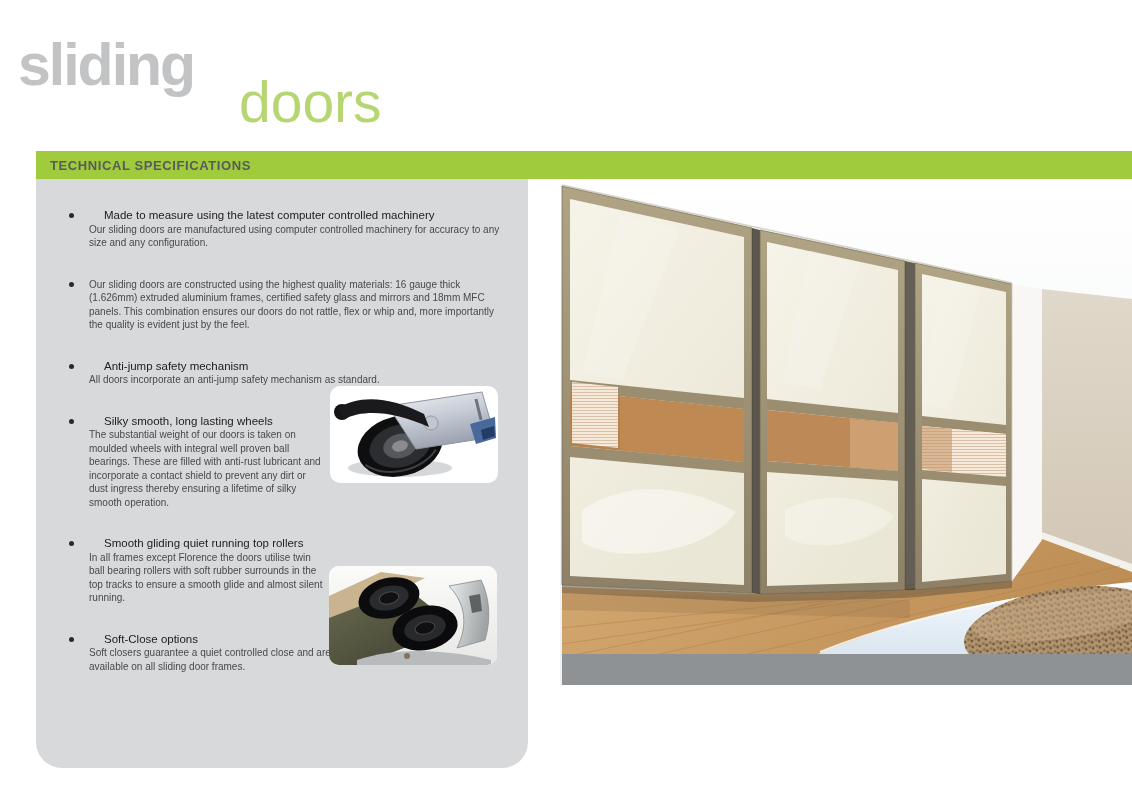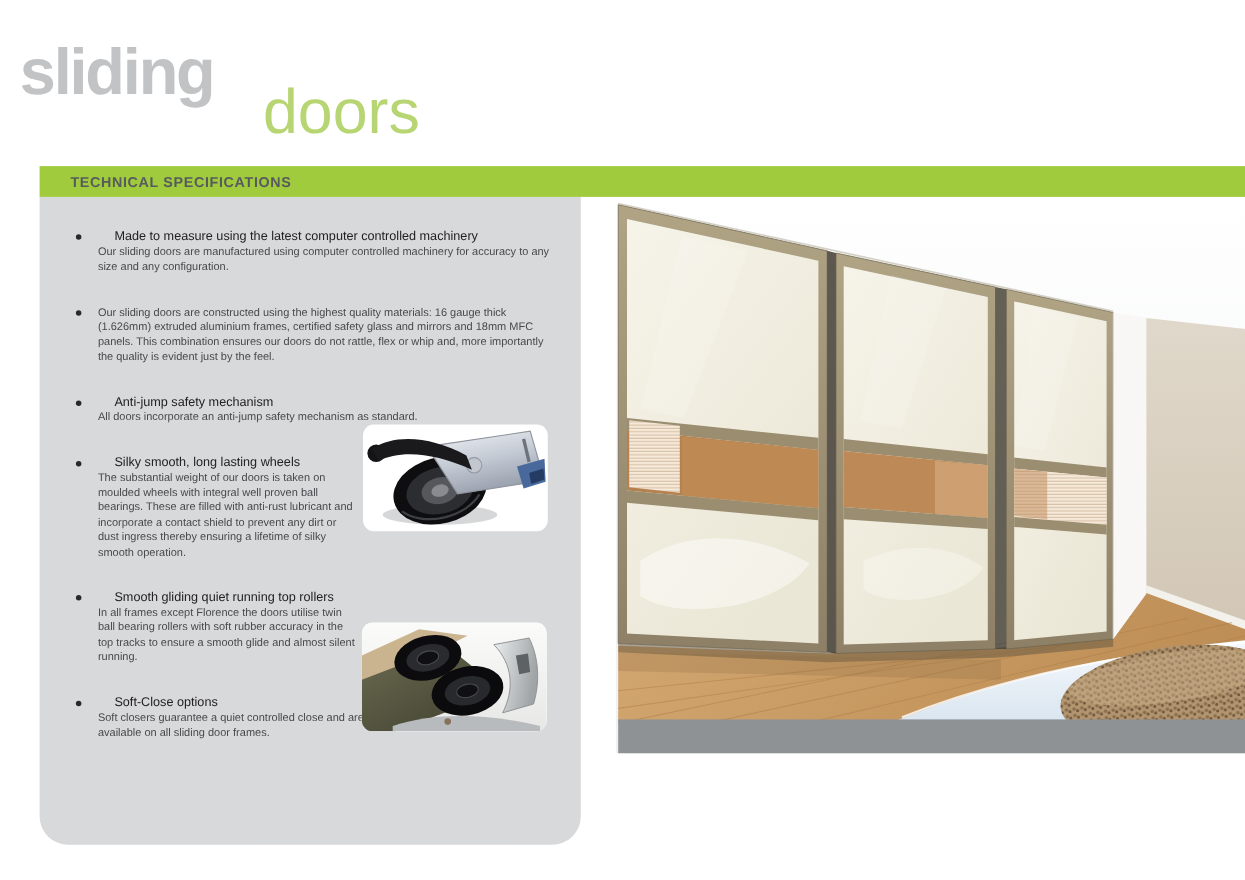--- a/index.html
+++ b/index.html
@@ -17,21 +17,21 @@
     position:absolute;left:239px;top:74px;
     font-size:57px;font-weight:400;letter-spacing:0;line-height:1;
     color:#b7d573;
   }
   
   .section-bar{
     position:absolute;left:36px;top:151px;width:1096px;height:28px;
     background:#a0cb3c;
   }
   .section-bar .section-title{
-    display:block;line-height:29px;padding-left:28px;
+    display:block;line-height:29px;padding-left:14px;
     font-size:13px;font-weight:bold;letter-spacing:0.6px;color:#575b5e;
   }
   
   .specs-panel{
     position:absolute;left:36px;top:179px;width:492px;height:589px;
     background:#d8d9da;border-radius:0 0 26px 26px;
   }
   .specs-list{position:absolute;left:32px;top:30px;right:14px;}
   .spec{position:relative;padding-left:21px;margin-bottom:28px;}
   .spec-dot{
@@ -88,21 +88,21 @@
 
     <div class="spec">
       <span class="spec-dot"></span>
       <div class="spec-title">Silky smooth, long lasting wheels</div>
       <div class="spec-body narrow">The substantial weight of our doors is taken on moulded wheels with integral well proven ball bearings. These are filled with anti-rust lubricant and incorporate a contact shield to prevent any dirt or dust ingress thereby ensuring a lifetime of silky smooth operation.</div>
     </div>
 
     <div class="spec">
       <span class="spec-dot"></span>
       <div class="spec-title">Smooth gliding quiet running top rollers</div>
-      <div class="spec-body narrow">In all frames except Florence the doors utilise twin ball bearing rollers with soft rubber accuracy in the top tracks to ensure a smooth glide and almost silent running.</div>
+      <div class="spec-body narrow">In all frames except Florence the doors utilise twin ball bearing rollers with soft rubber surrounds in the top tracks to ensure a smooth glide and almost silent running.</div>
     </div>
 
     <div class="spec">
       <span class="spec-dot"></span>
       <div class="spec-title">Soft-Close options</div>
       <div class="spec-body narrow2">Soft closers guarantee a quiet controlled close and are available on all sliding door frames.</div>
     </div>
 
   </div>
 </div>

